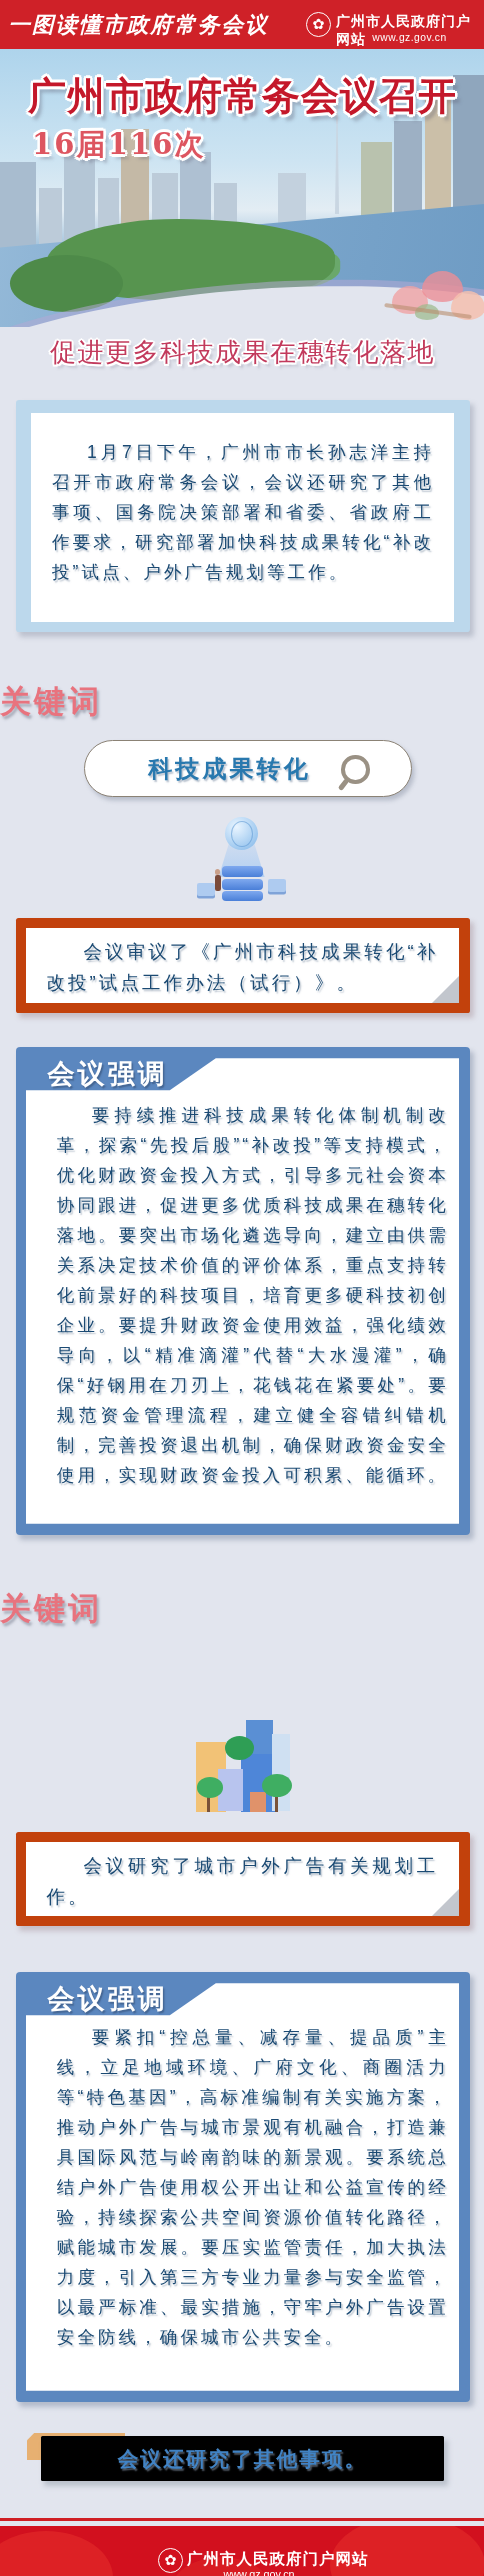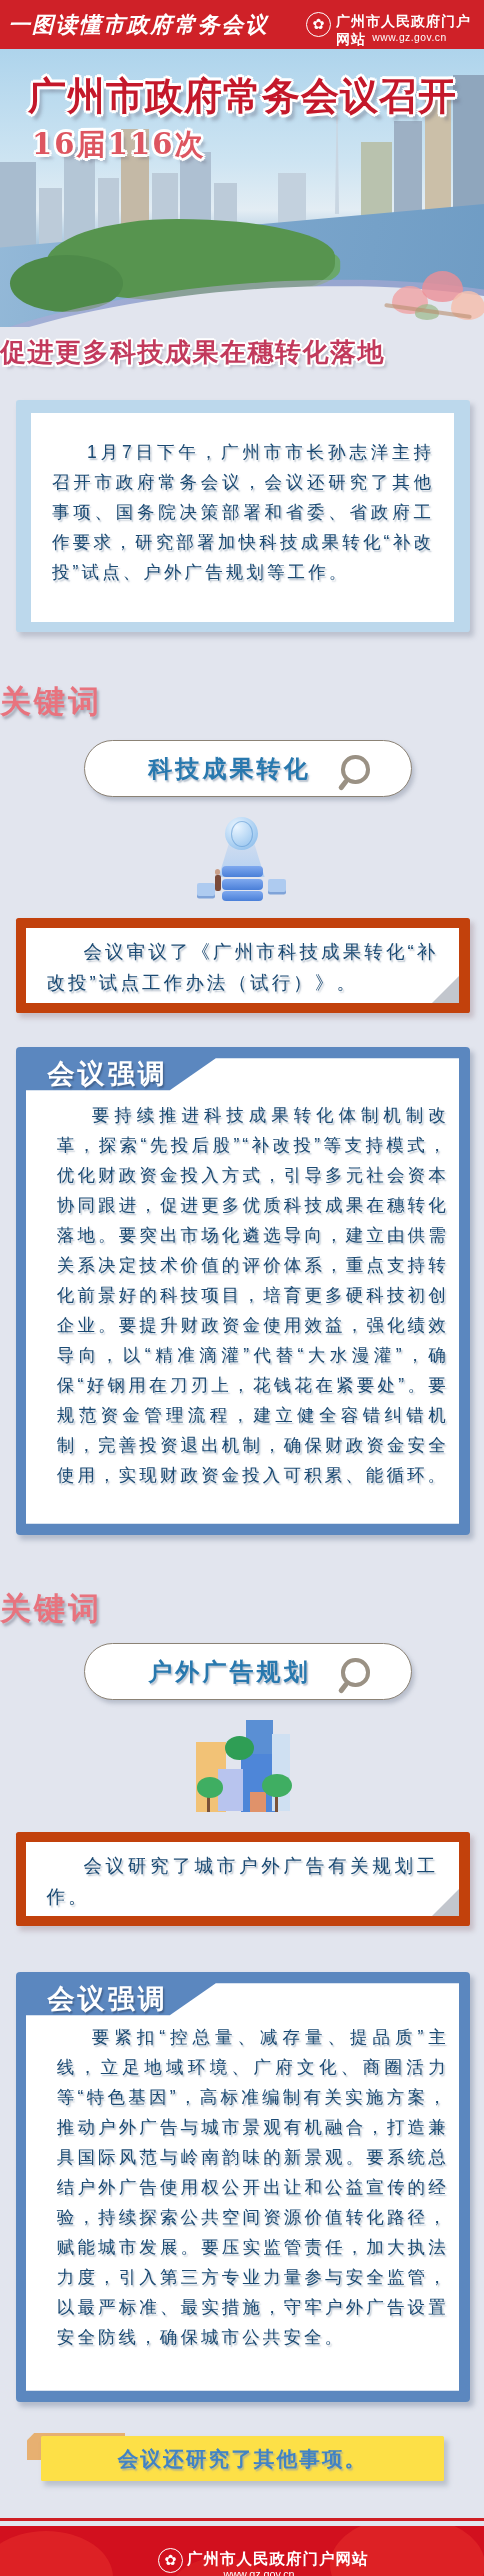--- a/index.html
+++ b/index.html
@@ -40,21 +40,21 @@
 
   
   .hero-title{left:0;top:71px;width:485px;text-align:center;font-family:"DejaVu Serif",serif;
       font-weight:bold;font-size:38px;color:#c4182a;letter-spacing:1px;white-space:nowrap;
       text-shadow:-2.1px -2.1px 0 #fff,2.1px -2.1px 0 #fff,-2.1px 2.1px 0 #fff,2.1px 2.1px 0 #fff,
                   -2.6px 0 0 #fff,2.6px 0 0 #fff,0 -2.6px 0 #fff,0 2.6px 0 #fff,4.6px 5.7px 3.6px rgba(90,90,110,.4);}
   .session{left:32px;top:125px;font-family:"DejaVu Serif",serif;font-weight:bold;font-size:29px;
       color:#dd5560;letter-spacing:2.1px;
       text-shadow:-2.1px -2.1px 0 #fff,2.1px -2.1px 0 #fff,-2.1px 2.1px 0 #fff,2.1px 2.1px 0 #fff,
                   -2.6px 0 0 #fff,2.6px 0 0 #fff,0 -2.6px 0 #fff,0 2.6px 0 #fff,4.1px 4.6px 3.1px rgba(90,90,110,.35);}
-  .banner{left:0;top:335px;width:485px;font-weight:bold;font-size:26px;
+  .banner{left:0;top:335px;width:485px;text-align:center;font-weight:normal;font-size:26px;
       color:#c23a5c;letter-spacing:1.5px;
       text-shadow:-1.5px -1.5px 0 #fff,1.5px -1.5px 0 #fff,-1.5px 1.5px 0 #fff,1.5px 1.5px 0 #fff,
                   -2.1px 0 0 #fff,2.1px 0 0 #fff,0 -2.1px 0 #fff,0 2.1px 0 #fff,3.6px 4.1px 2.6px rgba(120,120,140,.35);}
 
   
   .intro-outer{left:15.5px;top:400px;width:454px;height:232px;background:#bcd8ec;border-radius:3.1px;
                box-shadow:3.1px 4.1px 5.2px rgba(120,130,150,.35);}
   .intro-inner{left:31px;top:413px;width:423px;height:209px;background:#ffffff;}
   .body-text{color:#1b4a73;font-size:17.5px;line-height:30px;letter-spacing:3.1px;text-align:justify;
              text-indent:2em;text-shadow:1.5px 1.5px 1.5px rgba(130,145,165,.55);}
@@ -107,21 +107,21 @@
 
   
   .illus2{left:196px;top:1720px;width:94px;height:92px;}
   .b-win{background-image:repeating-linear-gradient(180deg,rgba(255,255,255,.75) 0 4.1px,transparent 4.1px 9.3px);}
   .tree{position:absolute;border-radius:50%;}
   .trunk{position:absolute;width:3.1px;background:#7a5238;}
 
   
   .orange-tab{left:27px;top:2433px;width:98px;height:27px;background:#e7b071;
               clip-path:polygon(7.2px 0,100% 0,100% 100%,0 100%,0 7.2px);}
-  .other-box{left:41px;top:2436px;width:403px;height:45px;background:#fde047;border-radius:1.5px;
+  .other-box{left:41px;top:2436px;width:403px;height:45px;background:#000000;border-radius:1.5px;
              box-shadow:3.6px 4.6px 5.2px rgba(140,150,165,.45);}
   .other-text{width:403px;text-align:center;font-weight:bold;font-size:20.6px;color:#4183c4;
               letter-spacing:2.1px;line-height:45px;text-shadow:1.5px 1.5px 1.5px rgba(140,155,175,.6);}
 
   
   .foot-line{left:0;top:2518px;width:485px;height:3.1px;background:#cf1d23;}
   .foot-band{left:0;top:2526px;width:485px;height:64px;background:#d2101e;overflow:hidden;}
   .foot-flower{position:absolute;border-radius:50%;background:#e6302c;opacity:.55;}
   .foot-logo{position:absolute;left:158px;top:22px;width:23px;height:23px;border:1.5px solid #fff;
              border-radius:50%;color:#fff;font-size:14.4px;line-height:23px;text-align:center;}
@@ -205,24 +205,20 @@
 
   <div class="abs blue-card" style="top:1047px;height:488px;">
     <div class="blue-panel">
       <div class="blue-text body-text" style="top:42px;text-shadow:1.5px 1.5px 1.5px rgba(130,145,165,.55);">要持续推进科技成果转化体制机制改革，探索“先投后股”“补改投”等支持模式，优化财政资金投入方式，引导多元社会资本协同跟进，促进更多优质科技成果在穗转化落地。要突出市场化遴选导向，建立由供需关系决定技术价值的评价体系，重点支持转化前景好的科技项目，培育更多硬科技初创企业。要提升财政资金使用效益，强化绩效导向，以“精准滴灌”代替“大水漫灌”，确保“好钢用在刀刃上，花钱花在紧要处”。要规范资金管理流程，建立健全容错纠错机制，完善投资退出机制，确保财政资金安全使用，实现财政资金投入可积累、能循环。</div>
     </div>
     <div class="blue-head">会议强调</div>
   </div>
 
   <div class="abs kw" style="top:1588px;">关键词</div>
 
-  <div class="abs pill" style="left:84px;top:1643px;">
-    <div class="abs pill-text">户外广告规划</div>
-    <div class="abs mag" style="left:256px;top:14.4px;"></div>
-  </div>
 
   <div class="abs illus2">
     <div class="abs b-win" style="left:0;top:21.6px;width:30px;height:70px;background:#f2c276;"></div>
     <div class="abs b-win" style="left:50px;top:0;width:27px;height:36px;background:#5a8fd4;"></div>
     <div class="abs b-win" style="left:45px;top:34px;width:34px;height:58px;background:#4e86d8;"></div>
     <div class="abs b-win" style="left:76px;top:14.4px;width:17.5px;height:77px;background:#cfe0f2;"></div>
     <div class="abs b-win" style="left:21.6px;top:49px;width:25px;height:42px;background:#b8c4ee;"></div>
     <div class="abs" style="left:54px;top:72px;width:15.5px;height:19.6px;background:#e0926a;"></div>
     <div class="trunk" style="left:11.3px;top:72px;height:19.6px;"></div>
     <div class="tree" style="left:1px;top:57px;width:26px;height:20.6px;background:#3fae62;"></div>

